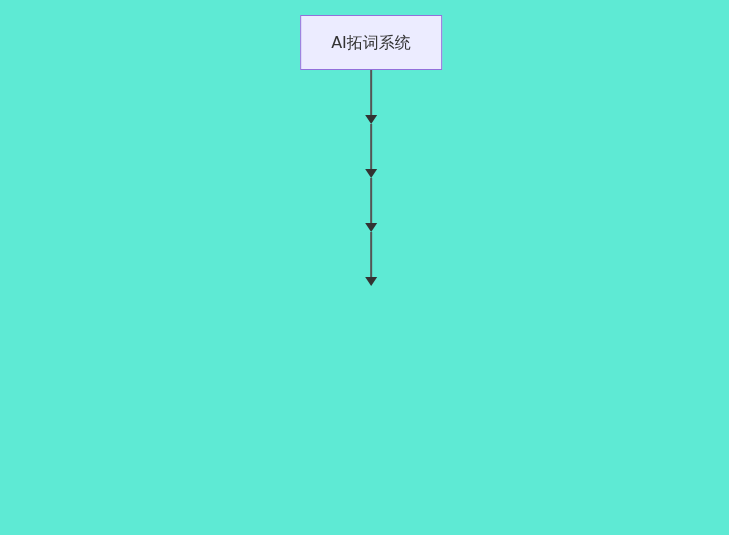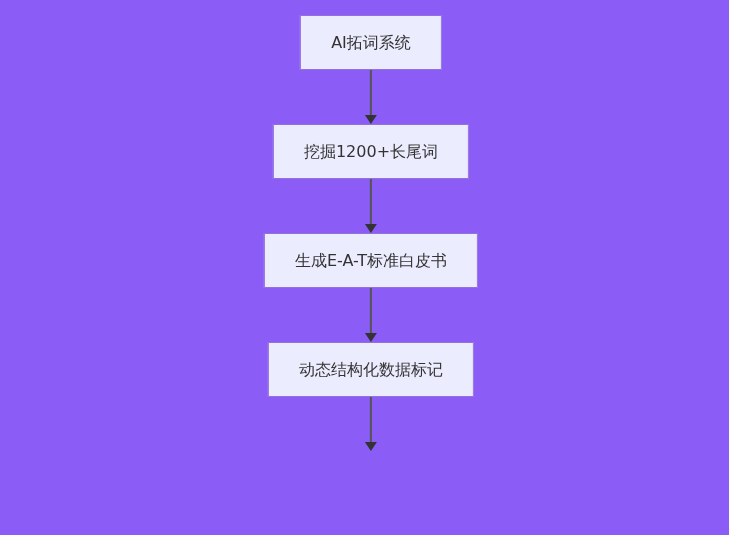--- a/index.html
+++ b/index.html
@@ -4,21 +4,21 @@
 <style>
   html, body {
     margin: 0;
     padding: 0;
     font-family: "DejaVu Sans", "Liberation Sans", sans-serif;
   }
   .canvas {
     position: relative;
     width: 729px;
     height: 535px;
-    background: #8b5cf6;
+    background: #5eead4;
     overflow: hidden;
   }
   .flow-column {
     position: absolute;
     left: 371px;
     top: 15px;
     transform: translateX(-50%);
     display: flex;
     flex-direction: column;
     align-items: center;
@@ -65,35 +65,32 @@
 <div class="canvas">
   <div class="flow-column">
 
     <div class="flow-node">AI拓词系统</div>
 
     <div class="flow-arrow">
       <div class="arrow-line"></div>
       <div class="arrow-head"></div>
     </div>
 
-    <div class="flow-node">挖掘1200+长尾词</div>
 
     <div class="flow-arrow">
       <div class="arrow-line"></div>
       <div class="arrow-head"></div>
     </div>
 
-    <div class="flow-node">生成E-A-T标准白皮书</div>
 
     <div class="flow-arrow">
       <div class="arrow-line"></div>
       <div class="arrow-head"></div>
     </div>
 
-    <div class="flow-node">动态结构化数据标记</div>
 
     <div class="flow-arrow">
       <div class="arrow-line"></div>
       <div class="arrow-head"></div>
     </div>
 
 
   </div>
 </div>
 

